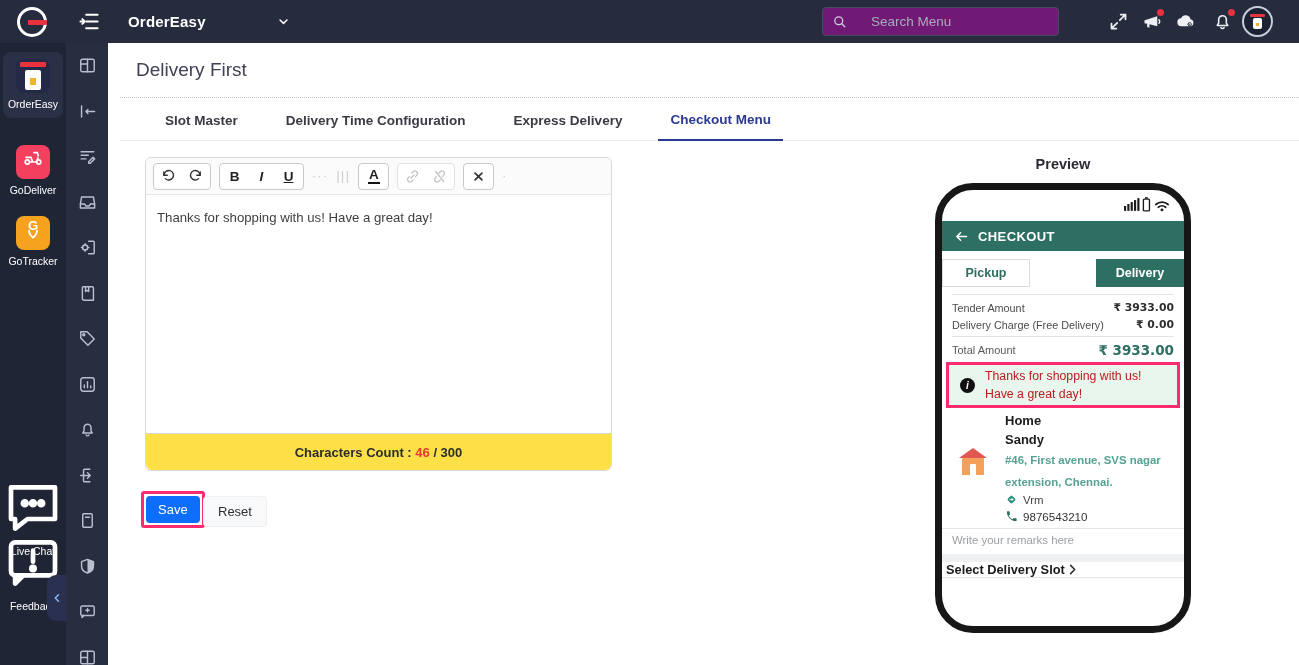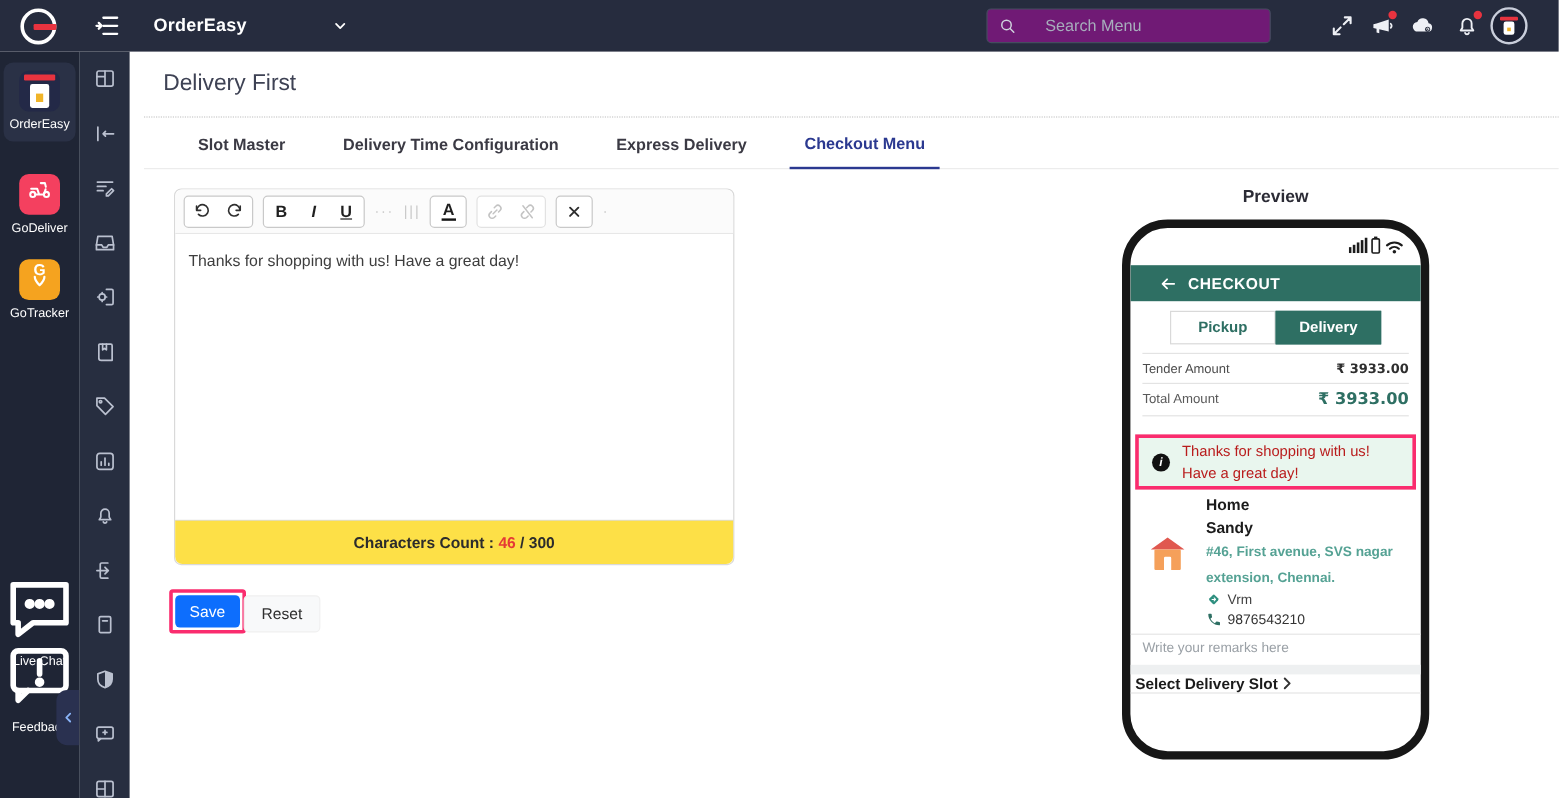--- a/index.html
+++ b/index.html
@@ -69,24 +69,24 @@
   .cntred{color:#e53935;white-space:pre}
 
   .savewrap{position:absolute;left:33px;top:448px;border:3px solid #fa2c6e;border-radius:3px;padding:2px;display:inline-block}
   .savebtn{display:block;background:#0d6efd;color:#fff;border:none;border-radius:4px;font-size:13px;padding:6px 12px;font-family:"Liberation Sans",sans-serif;cursor:pointer}
   .resetbtn{position:absolute;left:95px;top:453px;background:#f8f9fa;border:1px solid #f0f0f0;border-radius:4px;font-size:13px;color:#2f2f2f;padding:7px 14px;font-family:"Liberation Sans",sans-serif;cursor:pointer}
 
   
   .pvtitle{position:absolute;left:827px;top:113px;width:256px;text-align:center;font-size:14.5px;font-weight:700;color:#2b2b35}
   .phone{position:absolute;left:827px;top:140px;width:256px;height:450px;border:7px solid #171717;border-radius:38px;background:#fff;overflow:hidden}
   .pstatus{position:absolute;top:6px;right:13px;width:47px;height:16px;color:#1c1c1c}
-  .pheader{position:absolute;left:0;right:0;top:31px;height:30px;background:#2e6f63;display:flex;align-items:center;padding-left:24px;gap:9px}
+  .pheader{position:absolute;left:0;right:0;top:31px;height:30px;background:#2e6f63;display:flex;align-items:center;padding-left:12px;gap:9px}
   .pheader .icon{width:15px;height:15px;color:#fff}
   .pheader .ht{color:#fff;font-size:13px;font-weight:700;letter-spacing:.4px}
-  .ptabs{position:absolute;left:0;right:0;top:69px;display:flex;justify-content:center}
+  .ptabs{position:absolute;left:0;right:0;top:69px;display:flex;justify-content:space-between}
   .ptab{width:88px;height:28px;line-height:26px;text-align:center;font-size:12.5px;font-weight:700}
   .ptab.pickup{background:#fff;border:1px solid #d9d9d9;color:#2e6f63}
   .ptab.delivery{background:#2e6f63;border:1px solid #2e6f63;color:#fff}
   .amounts{position:absolute;left:10px;right:10px;top:104px;border-top:1px solid #e3e3e3;padding-top:4px}
   .arow{display:flex;justify-content:space-between;height:17px;align-items:center}
   .arow .al{font-size:10.8px;color:#4c4c4c}
   .arow .av{font-size:10.8px;color:#2e2e2e;font-weight:600}
   .adiv{border-top:1px solid #e3e3e3;margin:3px 0}
   .trow{display:flex;justify-content:space-between;align-items:center;height:20px}
   .trow .tl{font-size:11px;color:#5a5a5a}
@@ -466,20 +466,24 @@
     </div>
     <div class="ptabs">
       <div class="ptab pickup">Pickup</div>
       <div class="ptab delivery">Delivery</div>
     </div>
     <div class="amounts">
       <div class="arow">
         <span class="al">Tender Amount</span>
         <span class="av rup">₹ 3933.00</span>
       </div>
+      <div class="arow">
+        <span class="al">Delivery Charge (Free Delivery)</span>
+        <span class="av rup">₹ 0.00</span>
+      </div>
       <div class="adiv"></div>
       <div class="trow">
         <span class="tl">Total Amount</span>
         <span class="tv rup">₹ 3933.00</span>
       </div>
       <div class="adiv"></div>
     </div>
     <div class="pnote">
       <span class="infoc">i</span>
       <span class="nt"><span>Thanks for shopping with us!</span><br><span>Have a great day!</span></span>

